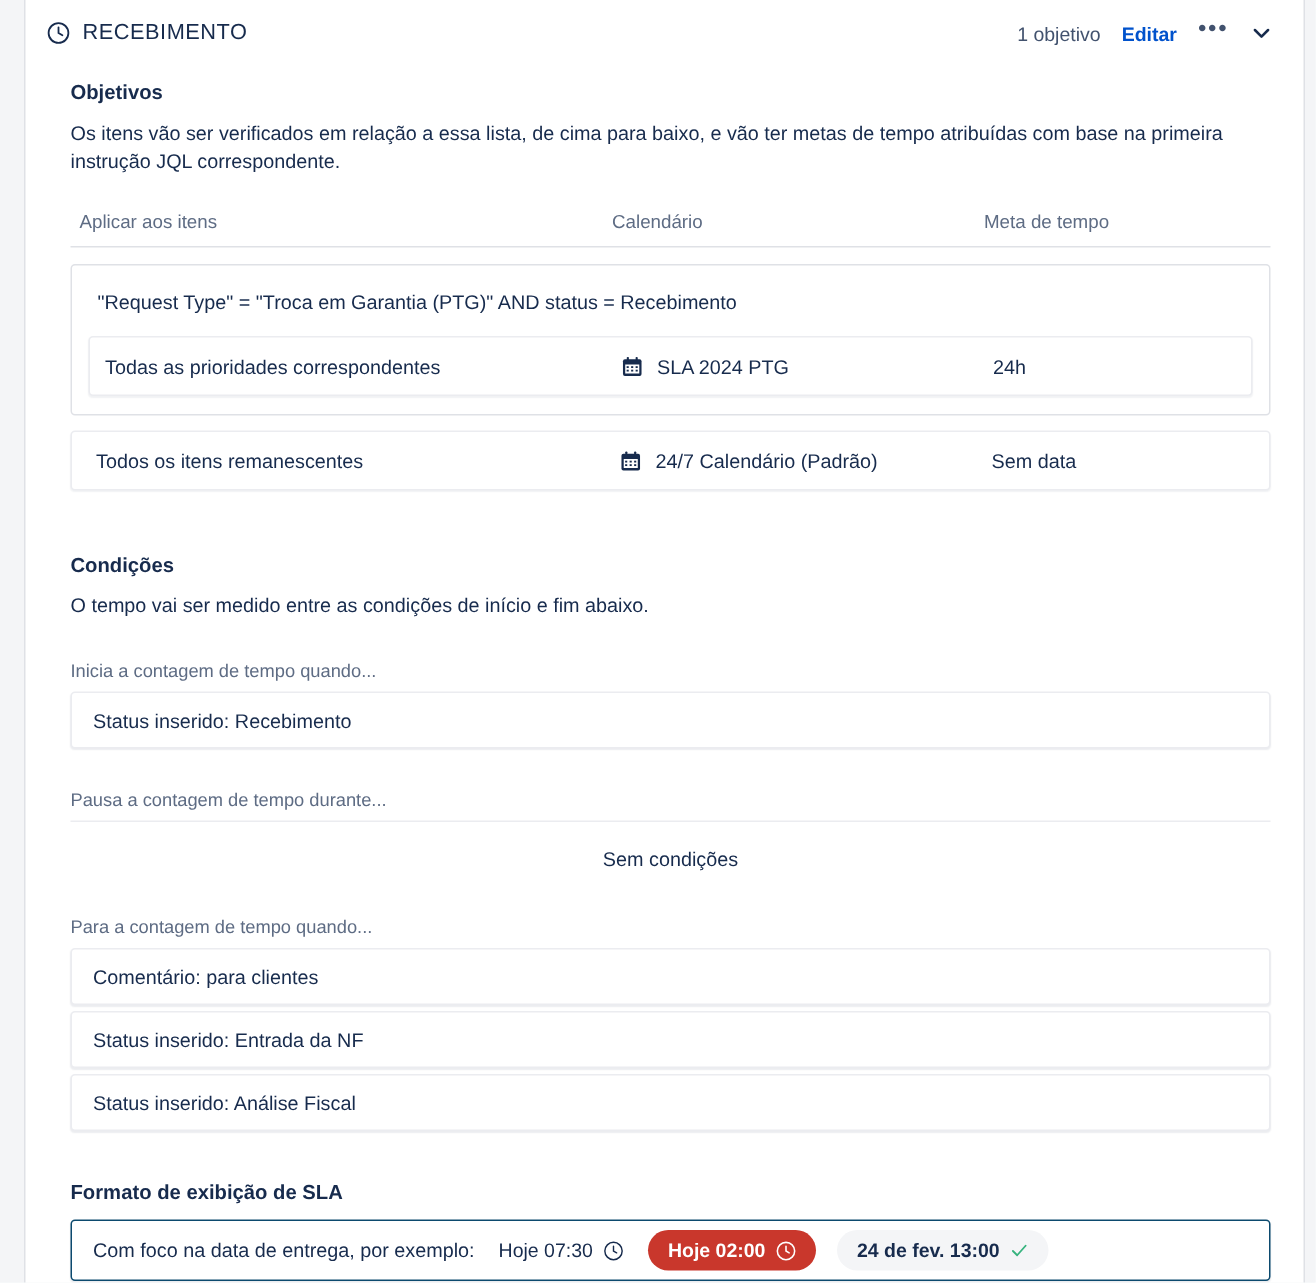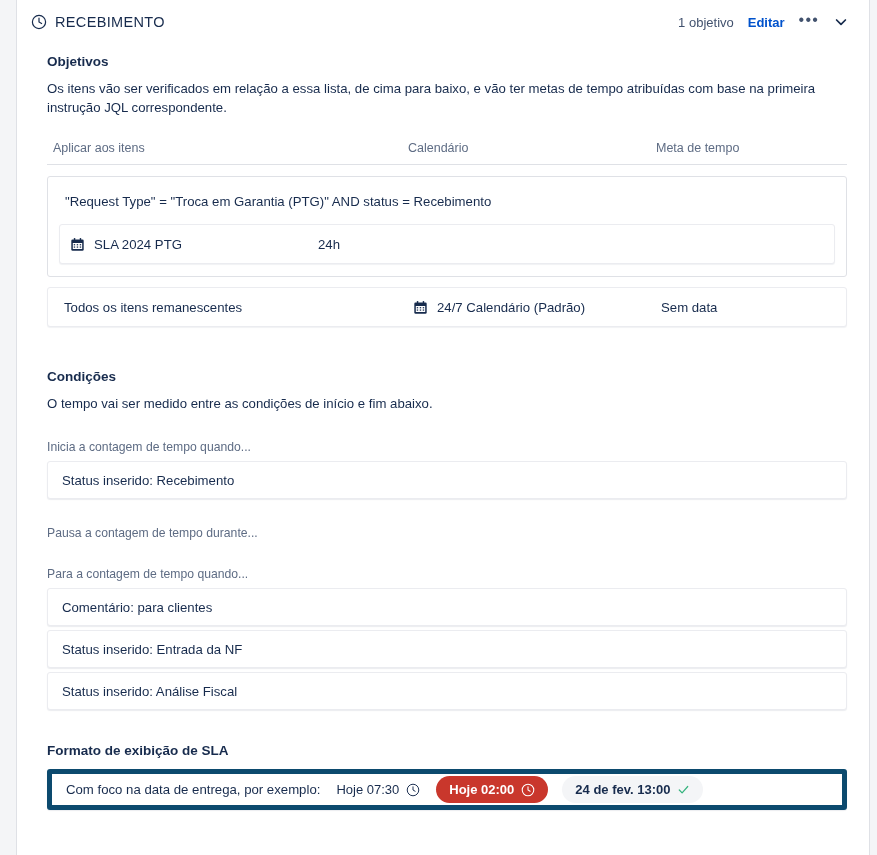--- a/index.html
+++ b/index.html
@@ -200,21 +200,21 @@
     border-top: 1px solid #ebecf0;
     text-align: center;
     font-size: 13.2px;
     color: #172b4d;
     padding: 17px 0 4px 0;
   }
 
   
   .sla-format-wrap { margin-top: 33px; }
   .sla-format-card {
-    border: 5px solid #0c4a6e;
+    border: 1px solid #0c4a6e;
     border-radius: 3px;
     background: #ffffff;
     box-shadow: 0 1px 1px rgba(9,30,66,0.08);
     height: 41px;
     display: flex;
     align-items: center;
     padding: 0 14px;
     box-sizing: border-box;
     margin-top: 11px;
     gap: 14px;
@@ -287,20 +287,21 @@
       <div class="goals-wrap">
         <div class="goals-head">
           <div class="col-apply">Aplicar aos itens</div>
           <div class="col-cal">Calendário</div>
           <div class="col-goal">Meta de tempo</div>
         </div>
 
         <div class="goal-group">
           <div class="jql-text">"Request Type" = "Troca em Garantia (PTG)" AND status = Recebimento</div>
           <div class="goal-row">
+            <div class="col-apply">Todas as prioridades correspondentes</div>
             <div class="col-cal">
               <svg class="cal-icon" viewBox="0 0 16 16">
                 <rect x="1.4" y="2.6" width="13.2" height="12" rx="1.4" fill="#172b4d"></rect>
                 <rect x="3" y="6.4" width="10" height="6.4" fill="#ffffff"></rect>
                 <rect x="4" y="7.6" width="1.5" height="1.3" fill="#172b4d"></rect>
                 <rect x="7.2" y="7.6" width="1.5" height="1.3" fill="#172b4d"></rect>
                 <rect x="10.4" y="7.6" width="1.5" height="1.3" fill="#172b4d"></rect>
                 <rect x="4" y="10.1" width="1.5" height="1.3" fill="#172b4d"></rect>
                 <rect x="7.2" y="10.1" width="1.5" height="1.3" fill="#172b4d"></rect>
                 <rect x="10.4" y="10.1" width="1.5" height="1.3" fill="#172b4d"></rect>
@@ -341,20 +342,21 @@
 
       <div class="cond-block">
         <div class="cond-label">Inicia a contagem de tempo quando...</div>
         <div class="cond-card">
           <span>Status inserido: Recebimento</span>
         </div>
       </div>
 
       <div class="cond-block">
         <div class="cond-label">Pausa a contagem de tempo durante...</div>
+        <div class="empty-cond">Sem condições</div>
       </div>
 
       <div class="cond-block">
         <div class="cond-label">Para a contagem de tempo quando...</div>
         <div class="cond-card">
           <span>Comentário: para clientes</span>
         </div>
         <div class="cond-card">
           <span>Status inserido: Entrada da NF</span>
         </div>

